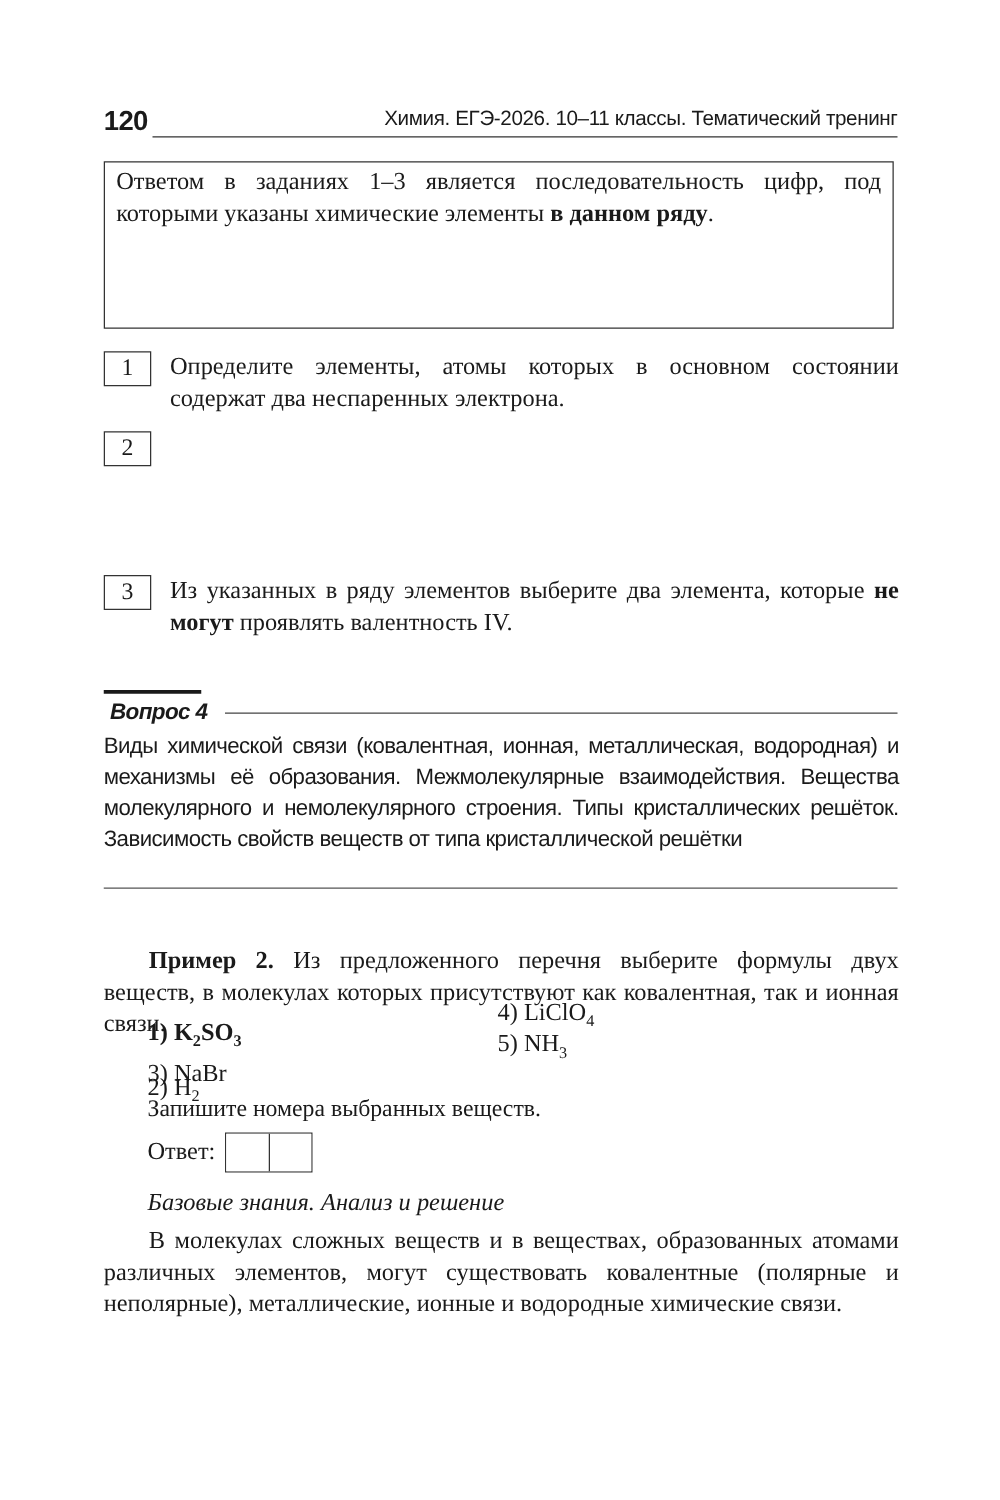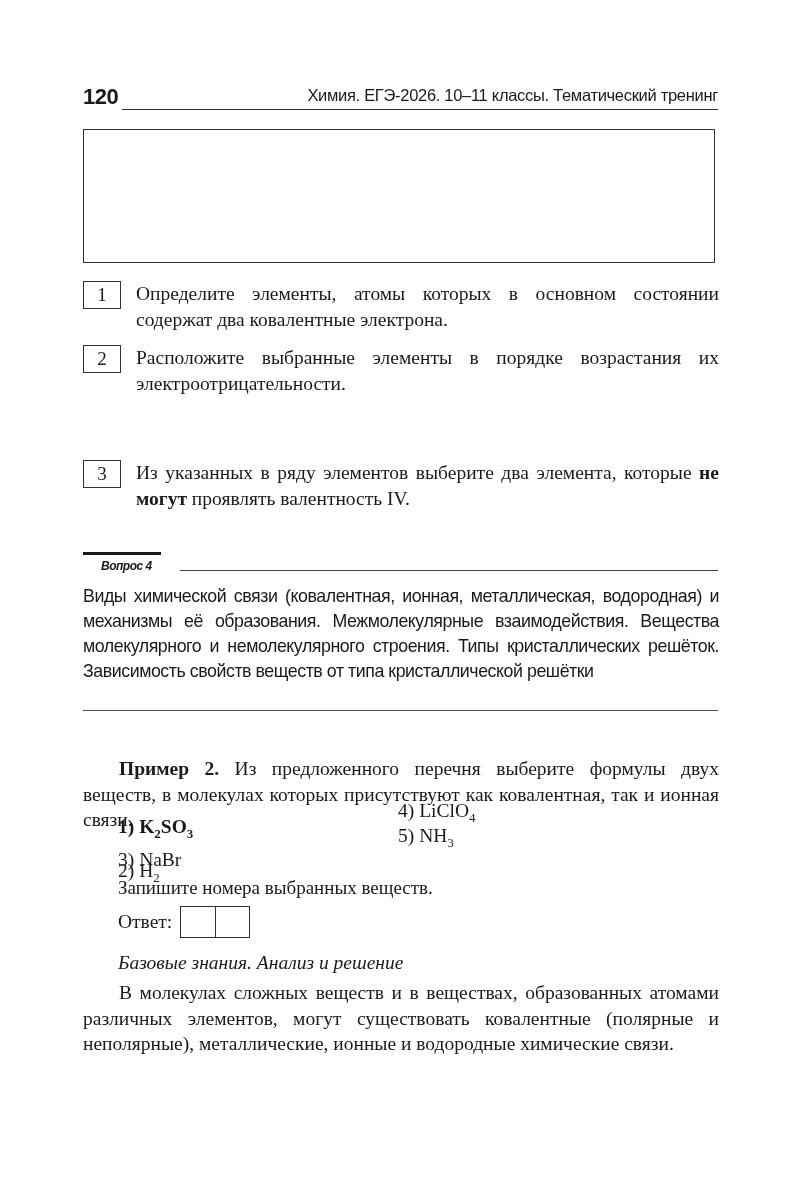--- a/index.html
+++ b/index.html
@@ -27,21 +27,21 @@
   .q { position: absolute; left: 83px; width: 636px; font-size: 19.5px; line-height: 25.5px; }
   .q-num { position: absolute; left: 0; top: 0; width: 38px; height: 28px; border: 1.3px solid #333; box-sizing: border-box; text-align: center; line-height: 26px; font-size: 19px; }
   .q-text { margin-left: 53px; text-align: justify; }
   .q-text p { margin: 0; }
   .q1 { top: 281px; }
   .q2 { top: 345px; }
   .q3 { top: 460px; }
 
   
   .sec-bar { position: absolute; left: 83px; top: 552px; width: 78px; height: 3px; background: #1a1a1a; }
-  .sec-title { position: absolute; left: 101px; top: 559px; font-size: 12px; font-style: italic; font-weight: bold; letter-spacing: -0.5px; }
+  .sec-title { position: absolute; left: 88px; top: 559px; font-size: 18px; font-style: italic; font-weight: bold; letter-spacing: -0.5px; }
   .sec-rule { position: absolute; left: 180px; right: 82px; top: 570px; border-top: 1.4px solid #444; }
   .sec-desc { position: absolute; left: 83px; width: 636px; top: 584px; font-size: 17.8px; line-height: 25px; letter-spacing: -0.45px; text-align: justify; }
   .sec-bottom-rule { position: absolute; left: 83px; right: 82px; top: 710px; border-top: 1.6px solid #555; }
 
   
   .example { position: absolute; left: 83px; width: 636px; top: 726px; font-size: 19.5px; line-height: 25.5px; text-align: justify; margin-top: 30px; }
   .example p { margin: 0; }
   .indent { text-indent: 36px; }
   .options { position: absolute; left: 118px; top: 799px; font-size: 19.5px; line-height: 24.5px; width: 420px; }
   .opt { position: absolute; white-space: nowrap; }
@@ -59,33 +59,33 @@
   .body-text p { margin: 0; }
 </style>
 </head>
 <body>
 
 <div class="page-num sans">120</div>
 <div class="running-head sans">Химия. ЕГЭ-2026. 10–11 классы. Тематический тренинг</div>
 <div class="head-rule"></div>
 
 <div class="task-box serif">
+  <p><span>Ответом в заданиях 1–3 является последовательность цифр, под которыми указаны химические элементы </span><span class="bold">в данном ряду</span><span>.</span></p>
 </div>
 
 <div class="q q1 serif">
   <div class="q-num">1</div>
   <div class="q-text">
-    <p>Определите элементы, атомы которых в основном состоянии содержат два ковалентные электрона.</p>
+    <p>Определите элементы, атомы которых в основном состоянии содержат два неспаренных электрона.</p>
   </div>
 </div>
 
 <div class="q q2 serif">
   <div class="q-num">2</div>
   <div class="q-text">
-    <p>Расположите выбранные элементы в порядке возрастания их электроотрицательности.</p>
   </div>
 </div>
 
 <div class="q q3 serif">
   <div class="q-num">3</div>
   <div class="q-text">
     <p><span>Из указанных в ряду элементов выберите два элемента, которые </span><span class="bold">не могут</span><span> проявлять валентность IV.</span></p>
   </div>
 </div>
 

